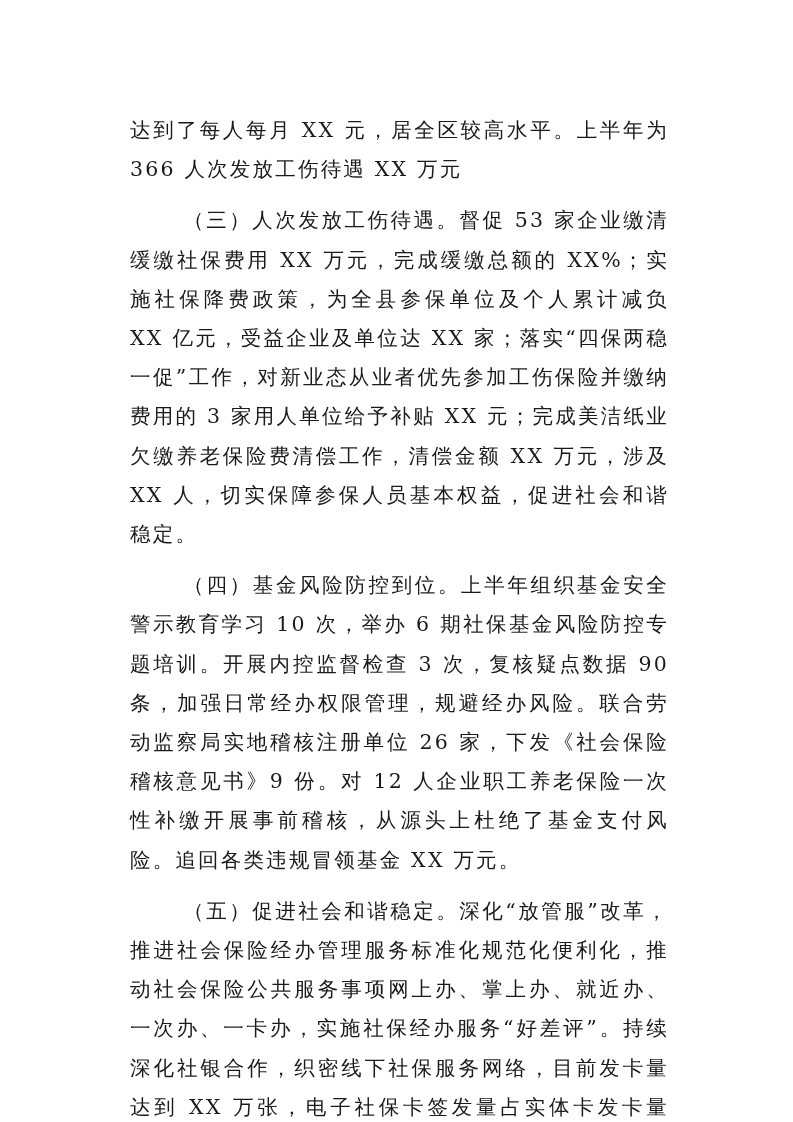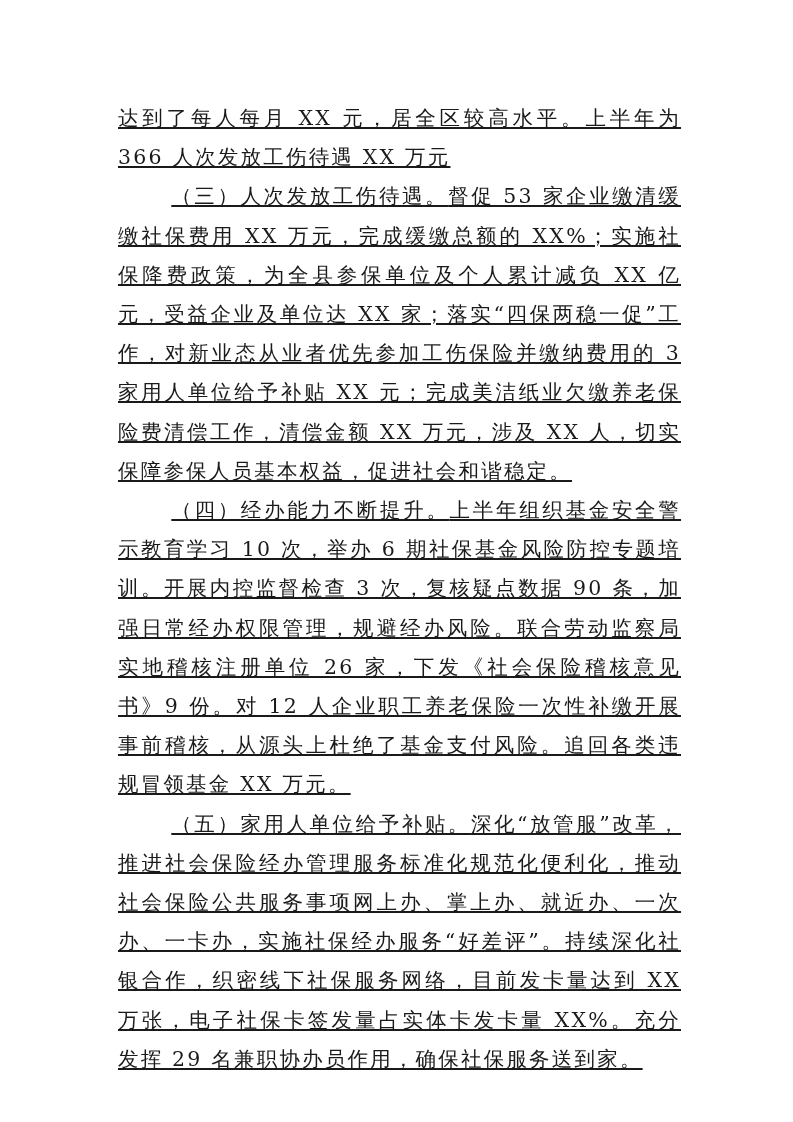--- a/index.html
+++ b/index.html
@@ -10,33 +10,33 @@
       top: 99px;
       width: 563px;
       color: #1a1a1a;
       font-family: "DejaVu Serif", "Liberation Serif", serif;
       font-size: 20.5px;
       line-height: 39.2px;
       letter-spacing: 2.2px;
       text-align: justify;
       text-justify: inter-character;
     }
-    .para { margin: 0; padding: 0; text-decoration: underline; }
+    .para { margin: 12px; padding: 0; }
     .indent { text-indent: 2.6em; }
     .heading { font-weight: normal; }
   </style>
 </head>
 <body>
 
 <div class="page">
   <p class="para">
     <span>达到了每人每月 XX 元，居全区较高水平。上半年为 366 人次发放工伤待遇 XX 万元</span>
   </p>
   <p class="para indent">
     <span class="heading">（三）人次发放工伤待遇。</span><span>督促 53 家企业缴清缓缴社保费用 XX 万元，完成缓缴总额的 XX%；实施社保降费政策，为全县参保单位及个人累计减负 XX 亿元，受益企业及单位达 XX 家；落实“四保两稳一促”工作，对新业态从业者优先参加工伤保险并缴纳费用的 3 家用人单位给予补贴 XX 元；完成美洁纸业欠缴养老保险费清偿工作，清偿金额 XX 万元，涉及 XX 人，切实保障参保人员基本权益，促进社会和谐稳定。</span>
   </p>
   <p class="para indent">
-    <span class="heading">（四）经办能力不断提升。</span><span>上半年组织基金安全警示教育学习 10 次，举办 6 期社保基金风险防控专题培训。开展内控监督检查 3 次，复核疑点数据 90 条，加强日常经办权限管理，规避经办风险。联合劳动监察局实地稽核注册单位 26 家，下发《社会保险稽核意见书》9 份。对 12 人企业职工养老保险一次性补缴开展事前稽核，从源头上杜绝了基金支付风险。追回各类违规冒领基金 XX 万元。</span>
+    <span class="heading">（四）基金风险防控到位。</span><span>上半年组织基金安全警示教育学习 10 次，举办 6 期社保基金风险防控专题培训。开展内控监督检查 3 次，复核疑点数据 90 条，加强日常经办权限管理，规避经办风险。联合劳动监察局实地稽核注册单位 26 家，下发《社会保险稽核意见书》9 份。对 12 人企业职工养老保险一次性补缴开展事前稽核，从源头上杜绝了基金支付风险。追回各类违规冒领基金 XX 万元。</span>
   </p>
   <p class="para indent">
-    <span class="heading">（五）家用人单位给予补贴。</span><span>深化“放管服”改革，推进社会保险经办管理服务标准化规范化便利化，推动社会保险公共服务事项网上办、掌上办、就近办、一次办、一卡办，实施社保经办服务“好差评”。持续深化社银合作，织密线下社保服务网络，目前发卡量达到 XX 万张，电子社保卡签发量占实体卡发卡量 XX%。充分发挥 29 名兼职协办员作用，确保社保服务送到家。</span>
+    <span class="heading">（五）促进社会和谐稳定。</span><span>深化“放管服”改革，推进社会保险经办管理服务标准化规范化便利化，推动社会保险公共服务事项网上办、掌上办、就近办、一次办、一卡办，实施社保经办服务“好差评”。持续深化社银合作，织密线下社保服务网络，目前发卡量达到 XX 万张，电子社保卡签发量占实体卡发卡量 XX%。充分发挥 29 名兼职协办员作用，确保社保服务送到家。</span>
   </p>
 </div>
 
 </body></html>

